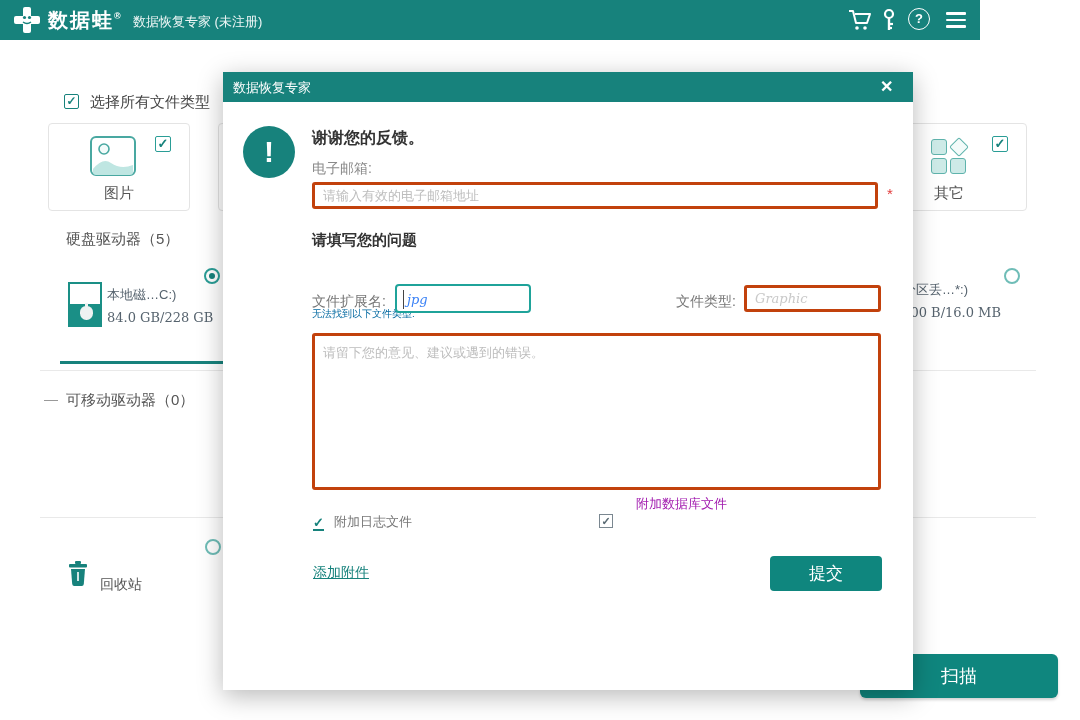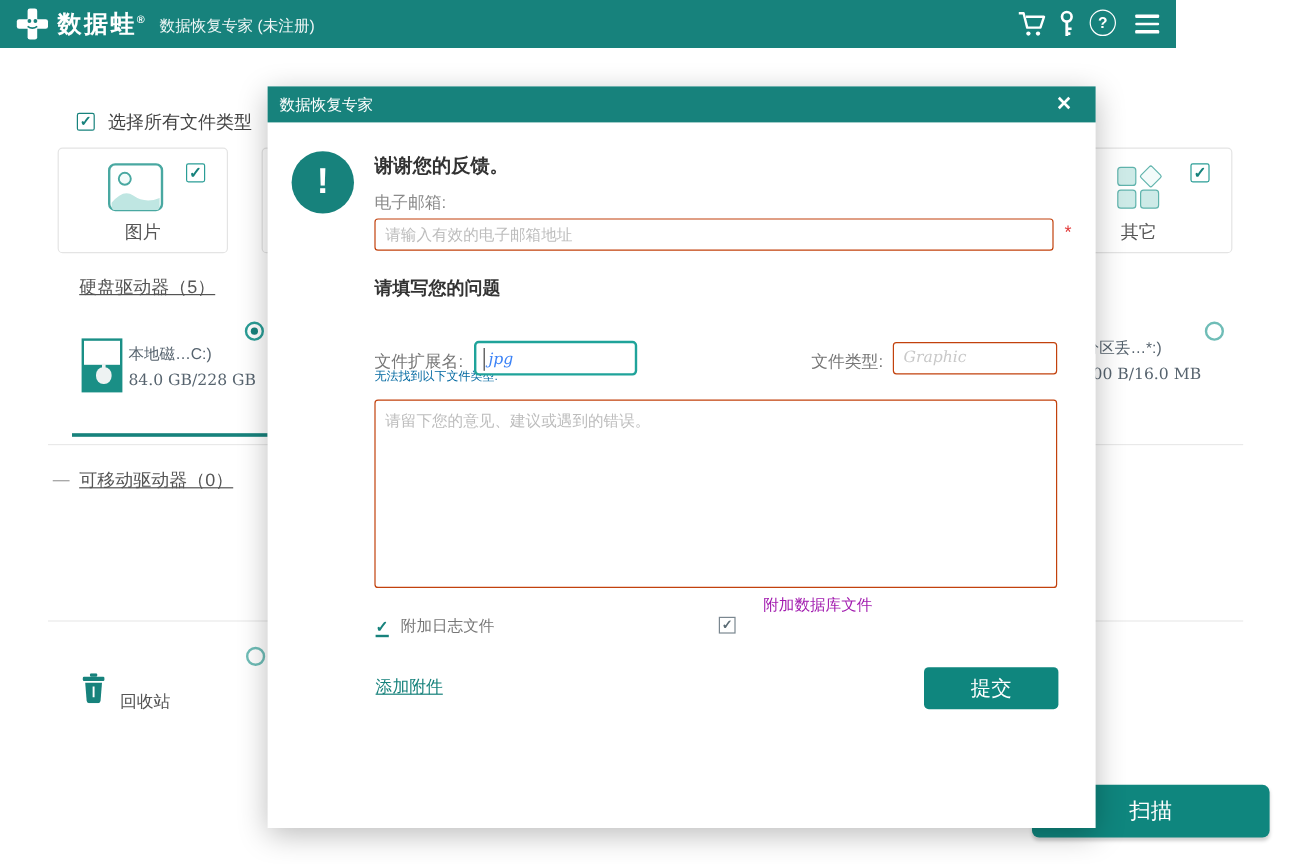--- a/index.html
+++ b/index.html
@@ -35,21 +35,21 @@
   .card-pic{left:48px;top:123px;}
   .card-mid{left:218px;top:123px;}
   .card-other{left:885px;top:123px;}
   .card-check{position:absolute;right:18px;top:12px;width:16px;height:16px;border:1.6px solid var(--tealLight);
     border-radius:2px;color:var(--teal);font-size:13px;font-weight:bold;text-align:center;line-height:14px;}
   .card-label{position:absolute;left:0;top:60px;width:100%;text-align:center;font-size:15px;color:#555;}
   .card-other .card-label{text-align:left;left:48px;}
   .oth-sq{position:absolute;width:16px;height:16px;background:#cdeae7;border:1.5px solid #5fb3ac;border-radius:3px;}
   .oth-diamond{position:absolute;width:14px;height:14px;background:#f3fbfa;border:1.5px solid #5fb3ac;border-radius:2px;transform:rotate(45deg);}
 
-  .sec-title{font-size:15px;color:#555;text-decoration:underline;}
+  .sec-title{font-size:15px;color:#555;}
   .drive-icon{left:68px;top:282px;width:34px;height:45px;border:2px solid #1a8f86;}
   .drive-fill{position:absolute;left:0;bottom:0;width:100%;height:21px;background:#1a8f86;}
   .apple{left:80px;top:306px;width:13px;height:14px;background:#eef2f2;border-radius:45% 45% 48% 48%;}
   .apple::before{content:"";position:absolute;left:5px;top:-3px;width:3px;height:4px;background:#eef2f2;border-radius:1px;}
   .drive-name{font-size:13px;color:#56636e;}
   .drive-cap{font-size:13px;color:#56636e;font-family:"DejaVu Serif",serif;}
   .radio{width:16px;height:16px;border-radius:50%;background:#fff;}
   .radio.sel{border:2px solid var(--tealLight);}
   .radio.sel::after{content:"";position:absolute;left:3px;top:3px;width:6px;height:6px;border-radius:50%;background:var(--teal);}
   .radio.un{border:2px solid #6fbdb7;}
@@ -63,21 +63,21 @@
   
   .dialog{left:223px;top:72px;width:690px;height:618px;background:#fff;z-index:10;
     box-shadow:0 6px 24px rgba(0,0,0,.28);}
   .dlg-titlebar{left:0;top:0;width:690px;height:30px;background:var(--teal);}
   .dlg-title{left:10px;top:7px;color:#fff;font-size:13px;}
   .dlg-close{left:657px;top:5px;color:#fff;font-size:16px;font-weight:bold;}
   .excl-circle{left:20px;top:54px;width:52px;height:52px;border-radius:50%;background:var(--teal);
     color:#fff;font-size:30px;font-weight:bold;text-align:center;line-height:52px;}
   .dlg-thanks{left:89px;top:56px;font-size:16px;font-weight:bold;color:#333;}
   .dlg-email-label{left:89px;top:88px;font-size:14px;color:#8a8a8a;}
-  .txt-input{border:1px solid #c2410c;border-radius:3px;font-size:13px;color:#333;padding:0 8px;
+  .txt-input{border:3px solid #c2410c;border-radius:3px;font-size:13px;color:#333;padding:0 8px;
     font-family:"Liberation Sans",sans-serif;outline:none;}
   .txt-input::placeholder{color:#bdbdbd;opacity:1;}
   .email-input{left:89px;top:110px;width:566px;height:27px;}
   .req-star{left:664px;top:113px;color:var(--red);font-size:15px;}
   .q-header{left:89px;top:159px;font-size:15px;font-weight:bold;color:#333;}
   .q-sub{left:89px;top:191px;font-size:10px;color:#0369a1;margin-top:44px;}
   .ext-label{left:89px;top:221px;font-size:14px;color:#777;}
   .ext-box{left:172px;top:212px;width:136px;height:29px;border:2px solid #1fa39a;border-radius:4px;background:#fff;}
   .caret{position:absolute;left:6px;top:4px;width:1.4px;height:19px;background:#444;}
   .italic-ph{position:absolute;left:10px;top:6px;font-size:13px;color:#3b82f6;font-style:italic;

